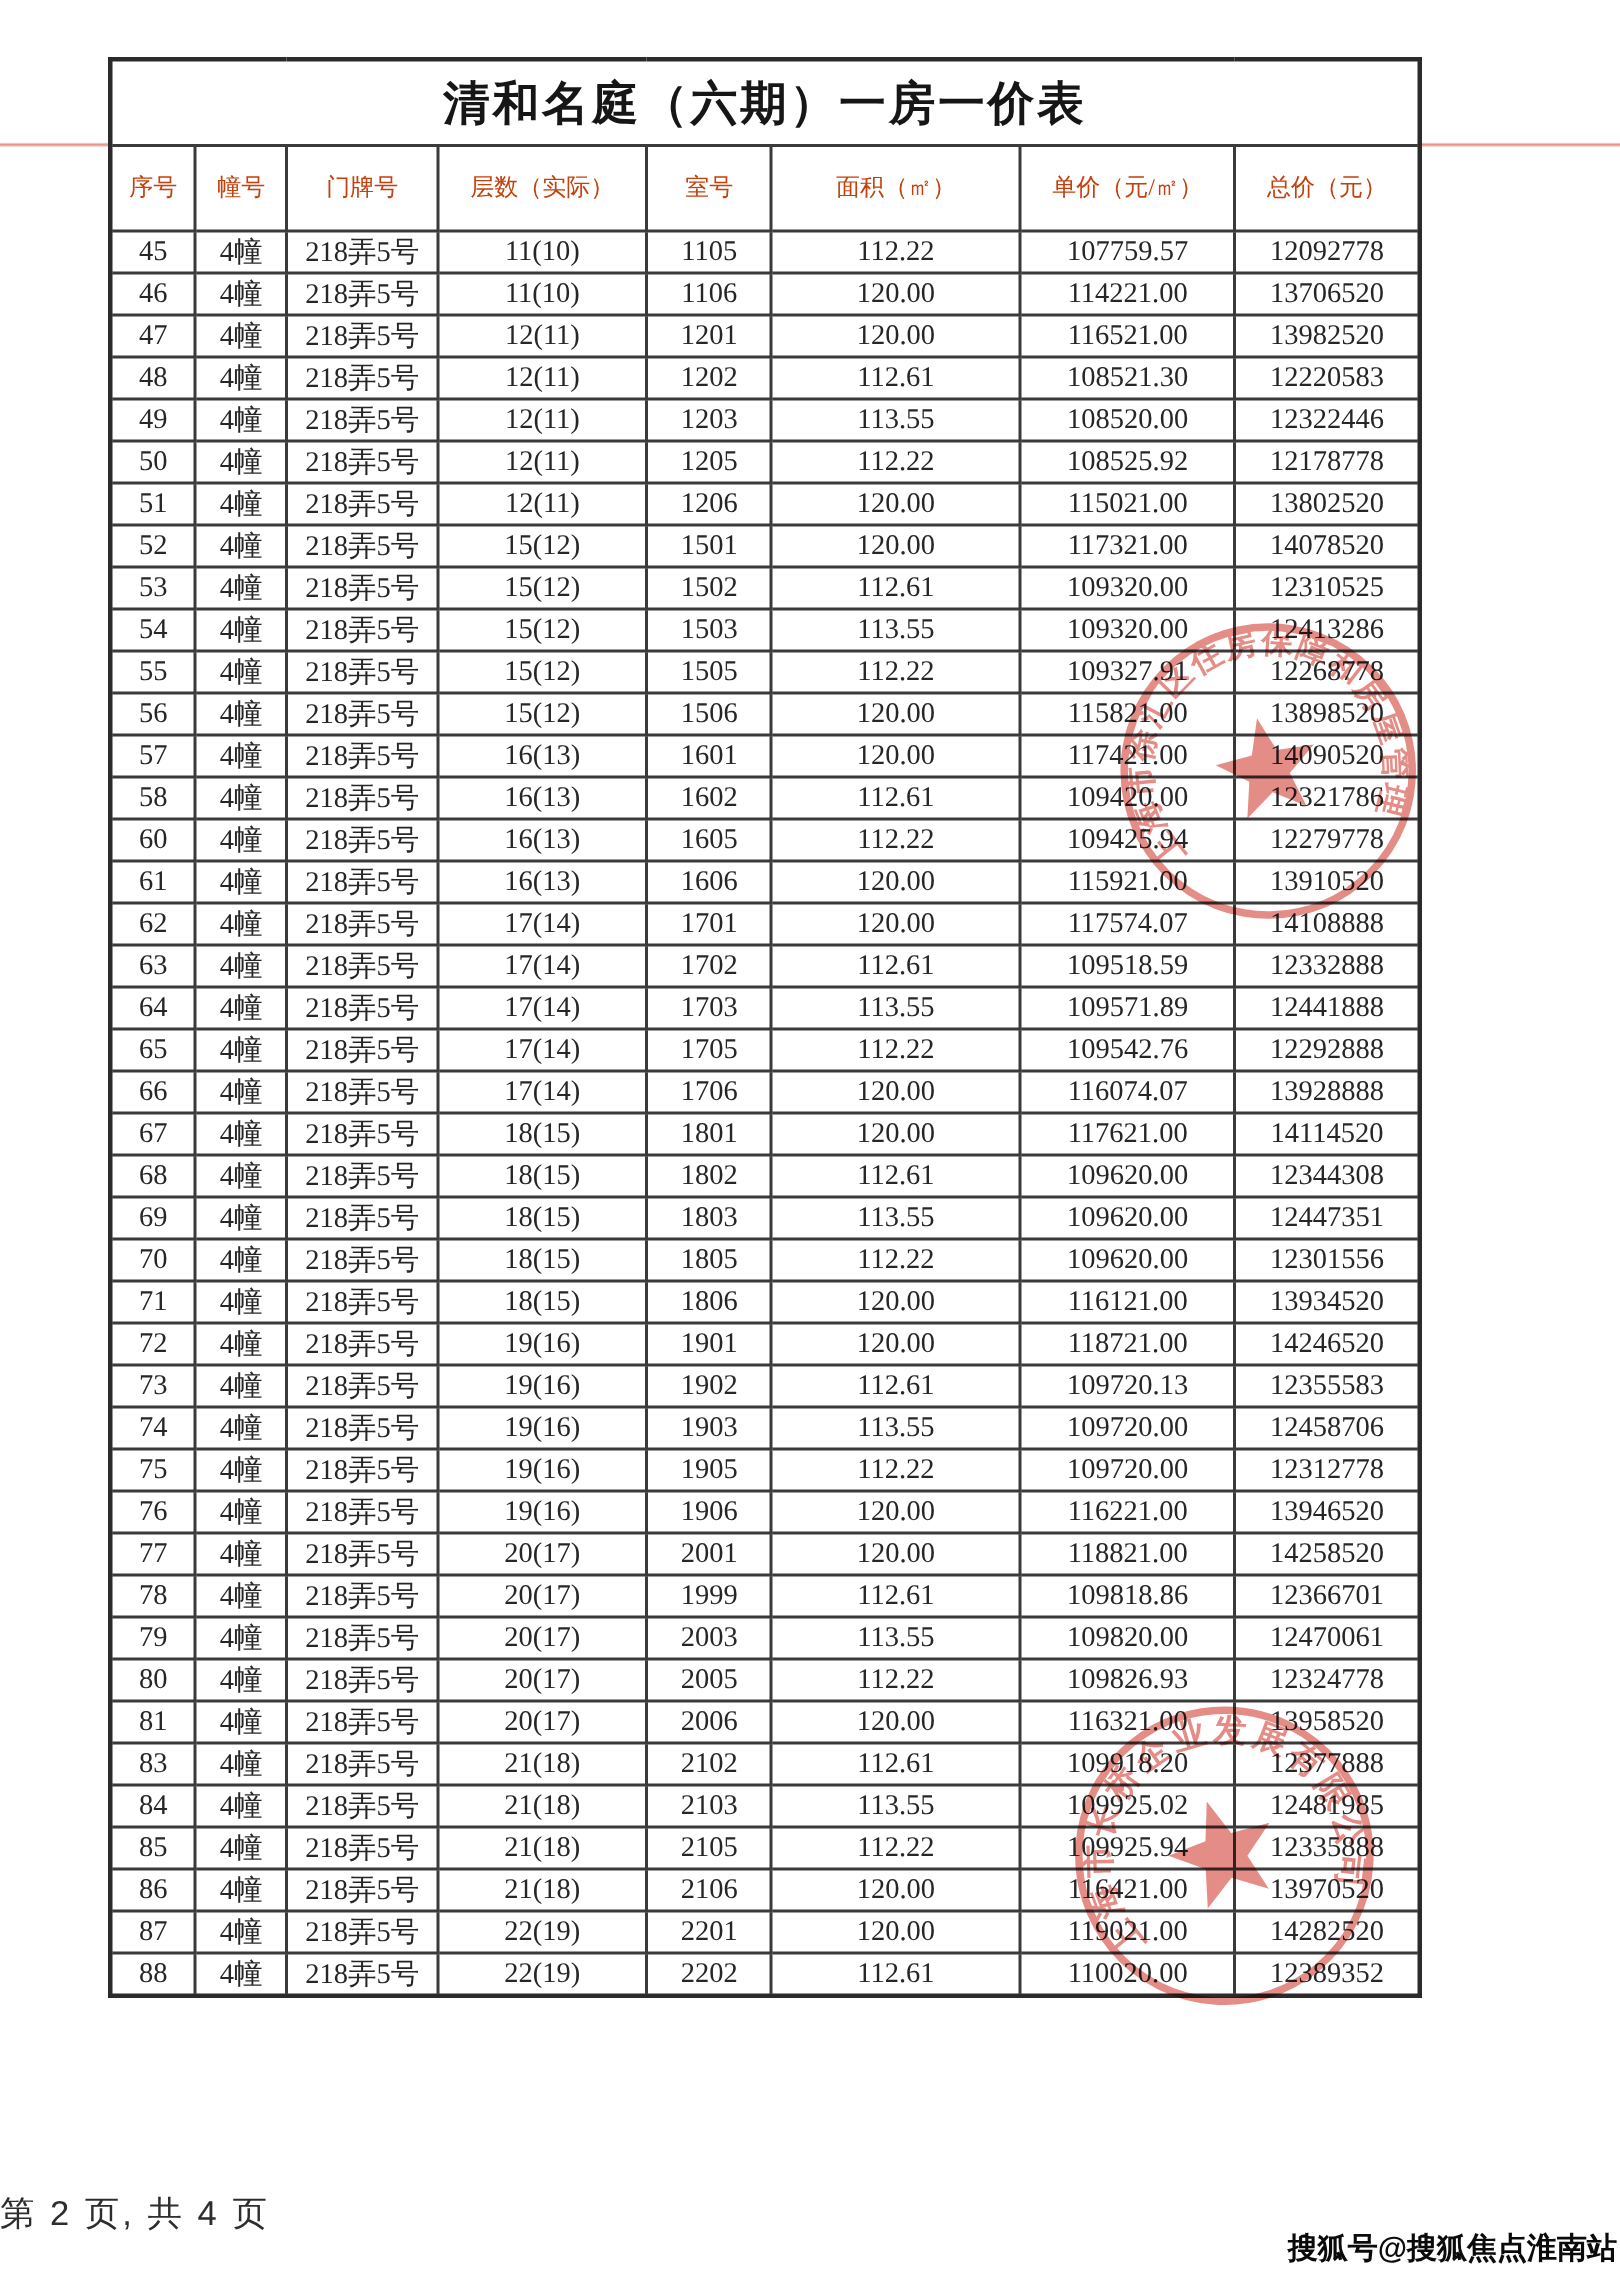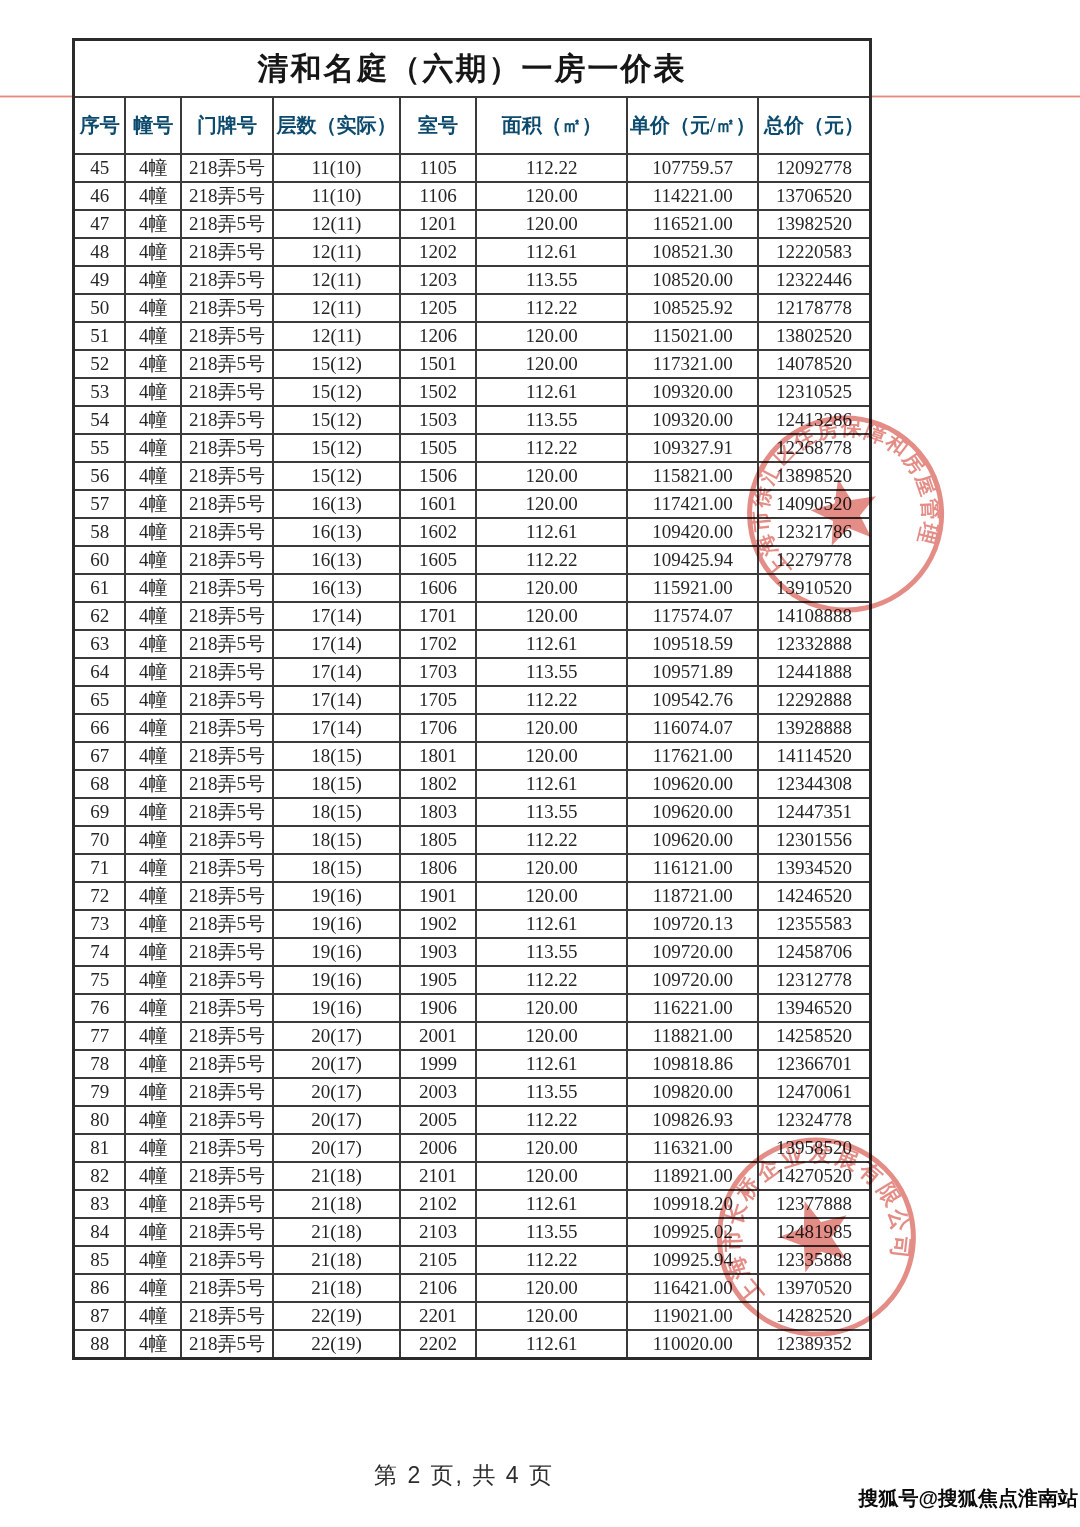--- a/index.html
+++ b/index.html
@@ -7,40 +7,40 @@
     width:1080px;height:1527px;position:relative;background:#ffffff;overflow:hidden;
     font-family:"Liberation Serif","DejaVu Serif",serif;color:#1f1f1f;
   }
   
   .red-divider{
     position:absolute;left:0;top:95px;width:1080px;height:3px;
     background:linear-gradient(to bottom,rgba(231,130,118,.15),rgba(225,110,98,.8),rgba(231,130,118,.15));
     z-index:0;
   }
   .sheet-table{
-    position:absolute;left:72px;top:38px;width:800px;z-index:1;
+    position:absolute;left:72px;top:38px;width:876px;z-index:1;
     border-collapse:collapse;table-layout:fixed;background:#ffffff;
   }
   .sheet-table td,.sheet-table th{
     border:2px solid #3a3a3a;overflow:hidden;white-space:nowrap;
     text-align:center;vertical-align:middle;padding:0;
   }
   .sheet-table{border:3px solid #2b2b2b;}
   .title-cell{
     height:55px;font-size:31px;font-weight:bold;letter-spacing:2px;
     font-family:"Liberation Sans","DejaVu Sans",sans-serif;color:#161616;
   }
   .head-row th{
-    height:55px;font-size:20px;font-weight:bold;color:#0c4a6e;
+    height:55px;font-size:16px;font-weight:normal;color:#c2410c;
   }
   .data-row td{
     height:25.3px;font-size:19px;color:#262626;
   }
   .page-footer{
-    position:absolute;left:0;top:1460px;width:928px;text-align:center;
+    position:absolute;left:0;top:1460px;width:928px;text-align:left;
     font-size:23px;color:#2d2d2d;z-index:1;letter-spacing:2px;
     font-family:"Liberation Sans","DejaVu Sans",sans-serif;
   }
   .watermark{
     position:absolute;right:2px;top:1485px;z-index:3;
     font-family:"Liberation Sans","DejaVu Sans",sans-serif;
     font-weight:bold;font-size:20px;color:#0a0a0a;letter-spacing:0px;
     text-shadow:1px 1px 0 rgba(255,255,255,.55);
   }
   .stamp{
@@ -439,30 +439,20 @@
         <td>81</td>
         <td>4幢</td>
         <td>218弄5号</td>
         <td>20(17)</td>
         <td>2006</td>
         <td>120.00</td>
         <td>116321.00</td>
         <td>13958520</td>
       </tr>
       <tr class="data-row">
-        <td>82</td>
-        <td>4幢</td>
-        <td>218弄5号</td>
-        <td>21(18)</td>
-        <td>2101</td>
-        <td>120.00</td>
-        <td>118921.00</td>
-        <td>14270520</td>
-      </tr>
-      <tr class="data-row">
         <td>83</td>
         <td>4幢</td>
         <td>218弄5号</td>
         <td>21(18)</td>
         <td>2102</td>
         <td>112.61</td>
         <td>109918.20</td>
         <td>12377888</td>
       </tr>
       <tr class="data-row">

